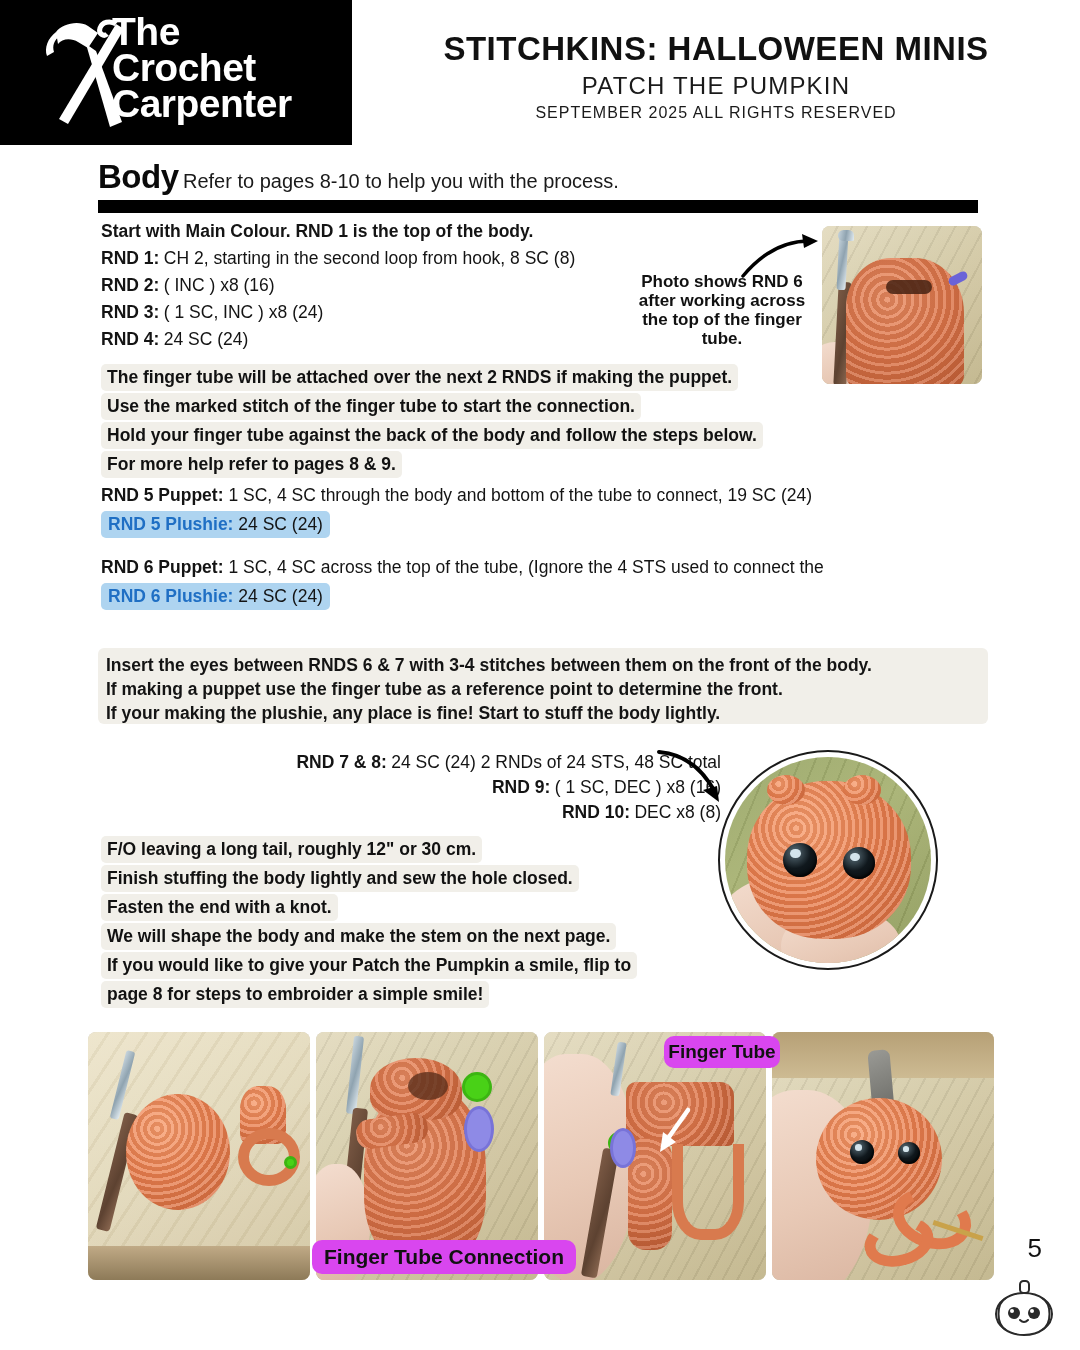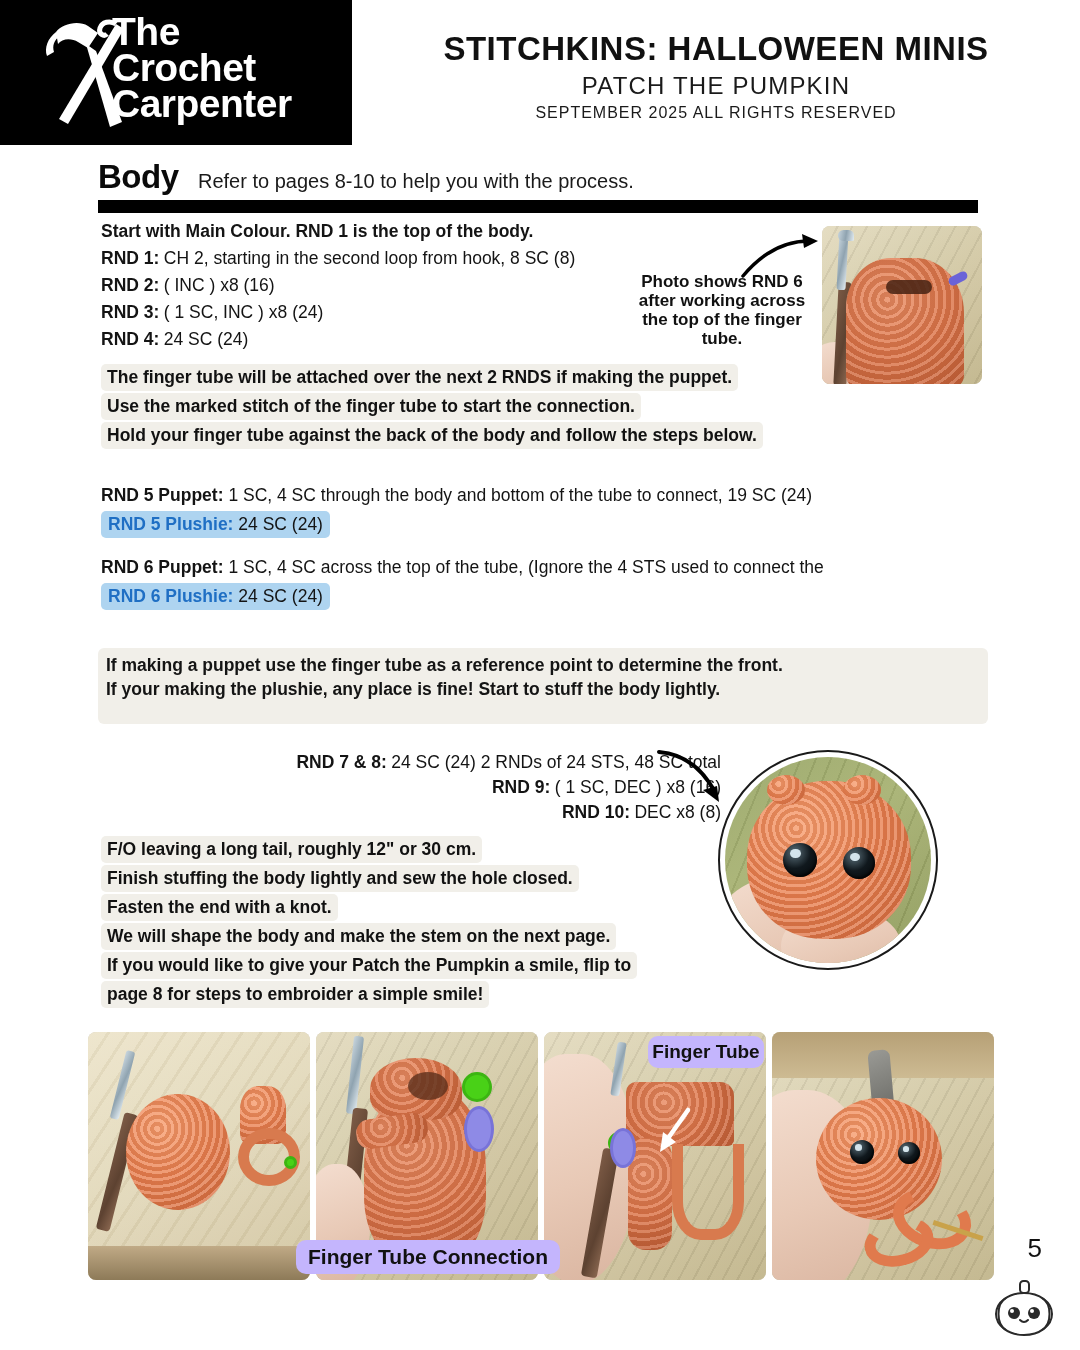--- a/index.html
+++ b/index.html
@@ -45,21 +45,21 @@
   }
 
   
   .section-head { position:absolute; left:98px; top:158px; width:890px; height:46px; }
   .section-title {
     display:inline-block; font-size:33px; font-weight:700; color:#0a0a0a;
     letter-spacing:-0.5px; vertical-align:baseline;
   }
   .section-note {
     display:inline-block; font-size:20px; font-weight:400; color:#1a1a1a;
-    margin-left:15px; vertical-align:baseline;
+    margin-left:0; vertical-align:baseline;
   }
   .rule { position:absolute; left:98px; top:200px; width:880px; height:13px; background:#000; }
 
   
   .txt { font-size:17.5px; color:#141414; line-height:25px; }
   .b { font-weight:700; }
 
   .rnd-block { position:absolute; left:101px; top:218px; width:620px; }
   .rnd-block .line { white-space:nowrap; }
 
@@ -148,23 +148,23 @@
   .marker-b { position:absolute; border-radius:50%; background:#8e8ae6; border:3px solid #7873d8; }
   .stem-grey {
     position:absolute; border-radius:7px;
     background:linear-gradient(160deg,#9a9a95 0%,#7e7e79 60%,#6a6a66 100%);
   }
 
   
   .arrow-svg { position:absolute; }
 
   .cap-label {
-    position:absolute; background:#c4b5fd; border-radius:10px;
+    position:absolute; background:#d946ef; border-radius:10px;
     font-weight:700; color:#111; display:flex; align-items:center; justify-content:center;
-    font-size:19px; white-space:nowrap;
+    font-size:19px; white-space:nowrap;margin-left:16px;
   }
 
   .page-num {
     position:absolute; right:38px; top:1233px;
     font-size:26px; color:#111; font-weight:400;
   }
   .corner-pumpkin { position:absolute; right:22px; top:1278px; width:68px; height:60px; }
 </style>
 </head>
 <body>
@@ -245,20 +245,21 @@
 
     <div style="position:absolute;left:64px;top:54px;width:46px;height:14px;border-radius:8px;background:#4a2415;opacity:.88;"></div>
 
     <div style="position:absolute;left:126px;top:48px;width:20px;height:9px;border-radius:5px;background:#6a63d8;transform:rotate(-28deg);"></div>
   </div>
 
   <div class="hl-lines" style="left:101px; top:364px; width:760px;">
     <span class="hline"><span>The finger tube will be attached over the next 2 RNDS if making the puppet.</span></span>
     <span class="hline"><span>Use the marked stitch of the finger tube to start the connection.</span></span>
     <span class="hline"><span>Hold your finger tube against the back of the body and follow the steps below.</span></span>
+    <span class="hline"><span>For more help refer to pages 8 &amp; 9.</span></span>
   </div>
 
   <div class="plain-lines" style="left:101px; top:482px; width:880px;">
     <span class="pline">
       <span class="b">RND 5 Puppet:</span>
       <span>1 SC, 4 SC through the body and bottom of the tube to connect, 19 SC (24)</span>
     </span>
     <span class="pline" style="margin-top:2px;">
       <span class="blue-hl">
         <span class="blabel">RND 5 Plushie:</span>
@@ -275,20 +276,21 @@
     <span class="pline" style="margin-top:2px;">
       <span class="blue-hl">
         <span class="blabel">RND 6 Plushie:</span>
         <span>24 SC (24)</span>
       </span>
     </span>
   </div>
 
   <div style="position:absolute; left:98px; top:648px; width:890px; height:76px; background:#f1efe9; border-radius:6px;"></div>
   <div class="plain-lines" style="left:106px; top:653px; width:880px;">
+    <span class="pline b" style="line-height:24px;">Insert the eyes between RNDS 6 &amp; 7 with 3-4 stitches between them on the front of the body.</span>
     <span class="pline b" style="line-height:24px;">If making a puppet use the finger tube as a reference point to determine the front.</span>
     <span class="pline b" style="line-height:24px;">If your making the plushie, any place is fine! Start to stuff the body lightly.</span>
   </div>
 
   <div class="rnd-block" style="top:750px; left:101px;text-align:right;">
     <div class="line" style="line-height:25px;">
       <span class="txt b">RND 7 &amp; 8:</span>
       <span class="txt">24 SC (24) 2 RNDs of 24 STS, 48 SC total</span>
     </div>
     <div class="line" style="line-height:25px;">

